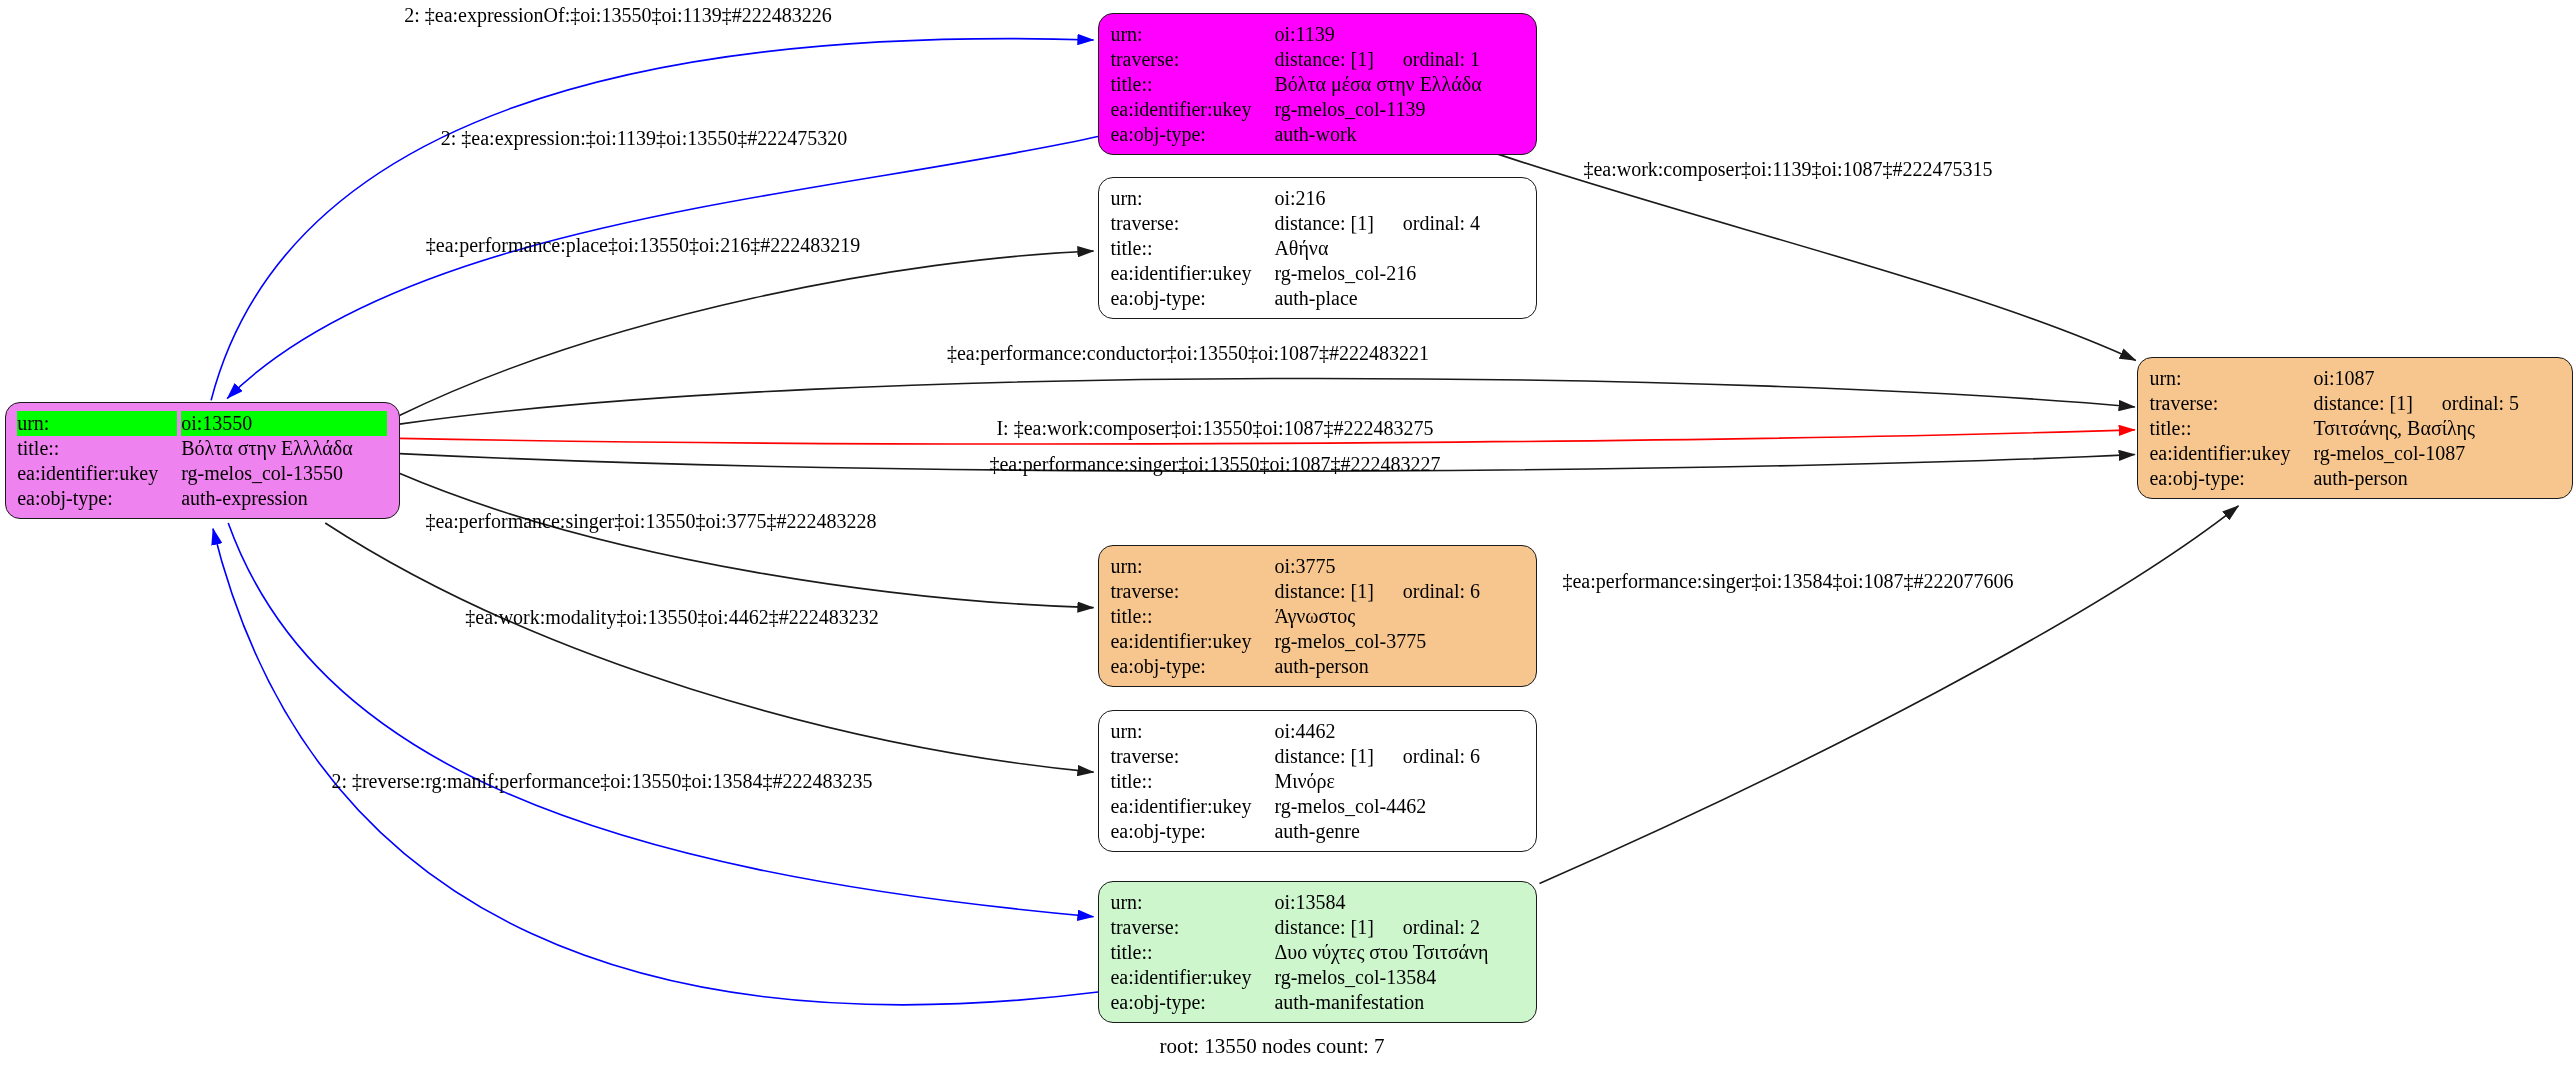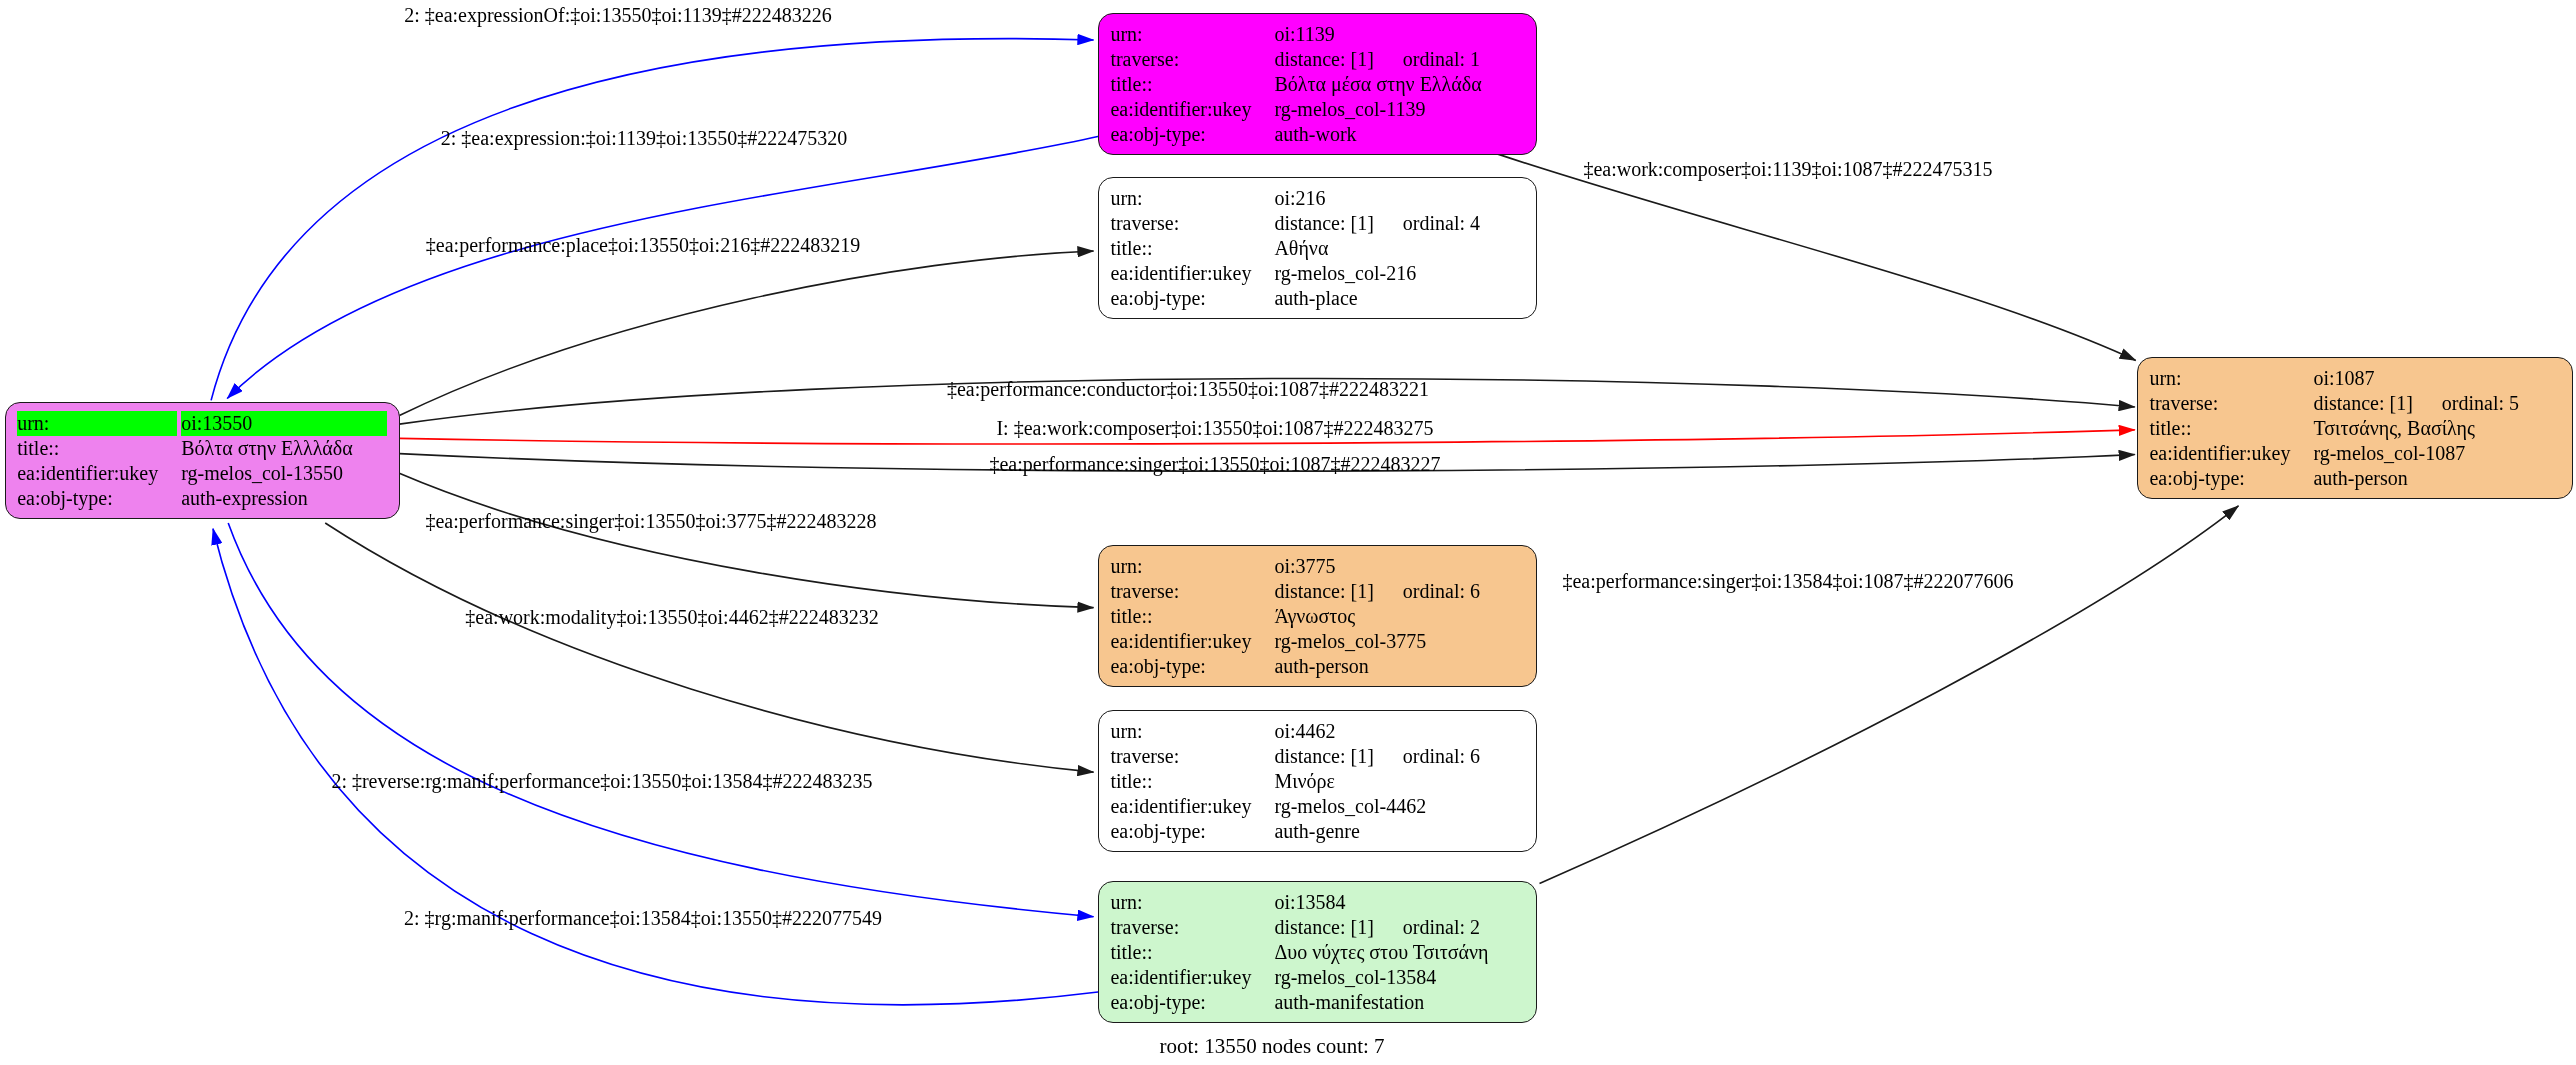--- a/index.html
+++ b/index.html
@@ -240,25 +240,24 @@
     <div class="row">
       <span class="k">ea:obj-type:</span>
       <span class="v">auth-manifestation</span>
     </div>
   </div>
 
   <div class="edge-label" style="left:618px;  top:15px;">2: ‡ea:expressionOf:‡oi:13550‡oi:1139‡#222483226</div>
   <div class="edge-label" style="left:644px;  top:138px;">2: ‡ea:expression:‡oi:1139‡oi:13550‡#222475320</div>
   <div class="edge-label" style="left:643px;  top:245px;">‡ea:performance:place‡oi:13550‡oi:216‡#222483219</div>
   <div class="edge-label" style="left:1788px; top:169px;">‡ea:work:composer‡oi:1139‡oi:1087‡#222475315</div>
-  <div class="edge-label" style="left:1188px; top:353px;margin-top:36px;">‡ea:performance:conductor‡oi:13550‡oi:1087‡#222483221</div>
+  <div class="edge-label" style="left:1188px; top:353px;">‡ea:performance:conductor‡oi:13550‡oi:1087‡#222483221</div>
   <div class="edge-label" style="left:1215px; top:428px;">I: ‡ea:work:composer‡oi:13550‡oi:1087‡#222483275</div>
   <div class="edge-label" style="left:1215px; top:464px;">‡ea:performance:singer‡oi:13550‡oi:1087‡#222483227</div>
   <div class="edge-label" style="left:651px;  top:521px;">‡ea:performance:singer‡oi:13550‡oi:3775‡#222483228</div>
   <div class="edge-label" style="left:672px;  top:617px;">‡ea:work:modality‡oi:13550‡oi:4462‡#222483232</div>
   <div class="edge-label" style="left:602px;  top:781px;">2: ‡reverse:rg:manif:performance‡oi:13550‡oi:13584‡#222483235</div>
-  <div class="edge-label" style="left:643px;  top:918px;">2: ‡rg:manif:performance‡oi:13584‡oi:13550‡#222077549</div>
   <div class="edge-label" style="left:1788px; top:554px;margin-top:27px;">‡ea:performance:singer‡oi:13584‡oi:1087‡#222077606</div>
 
   <div class="caption" style="left:1272px; top:1046px;">root: 13550 nodes count: 7</div>
 
 </div>
 
 
 </body></html>

